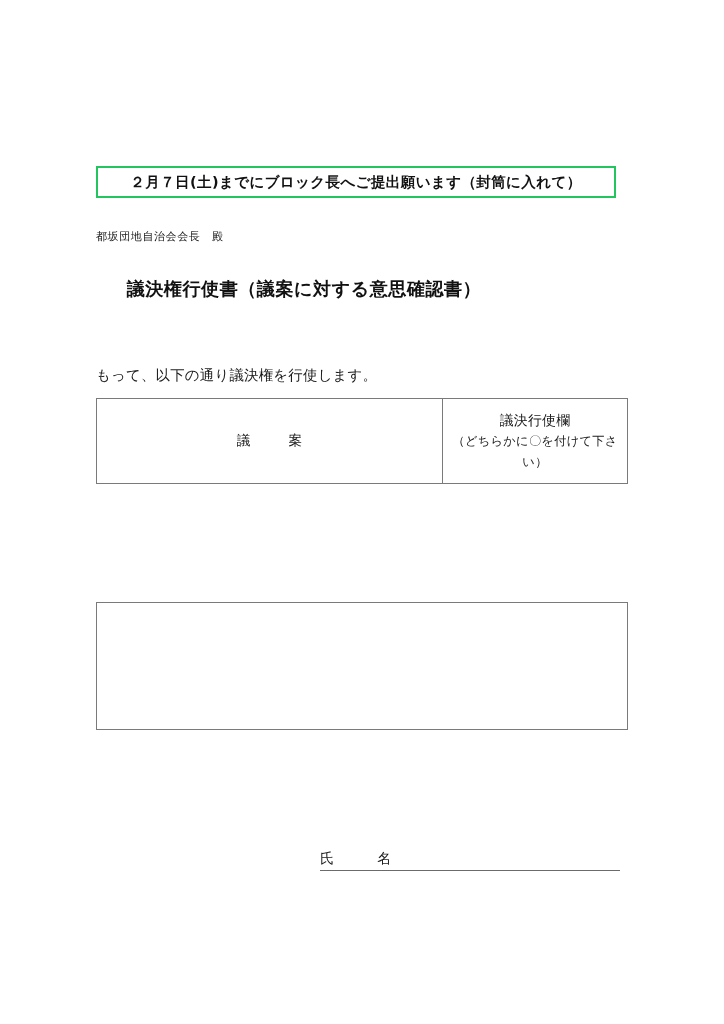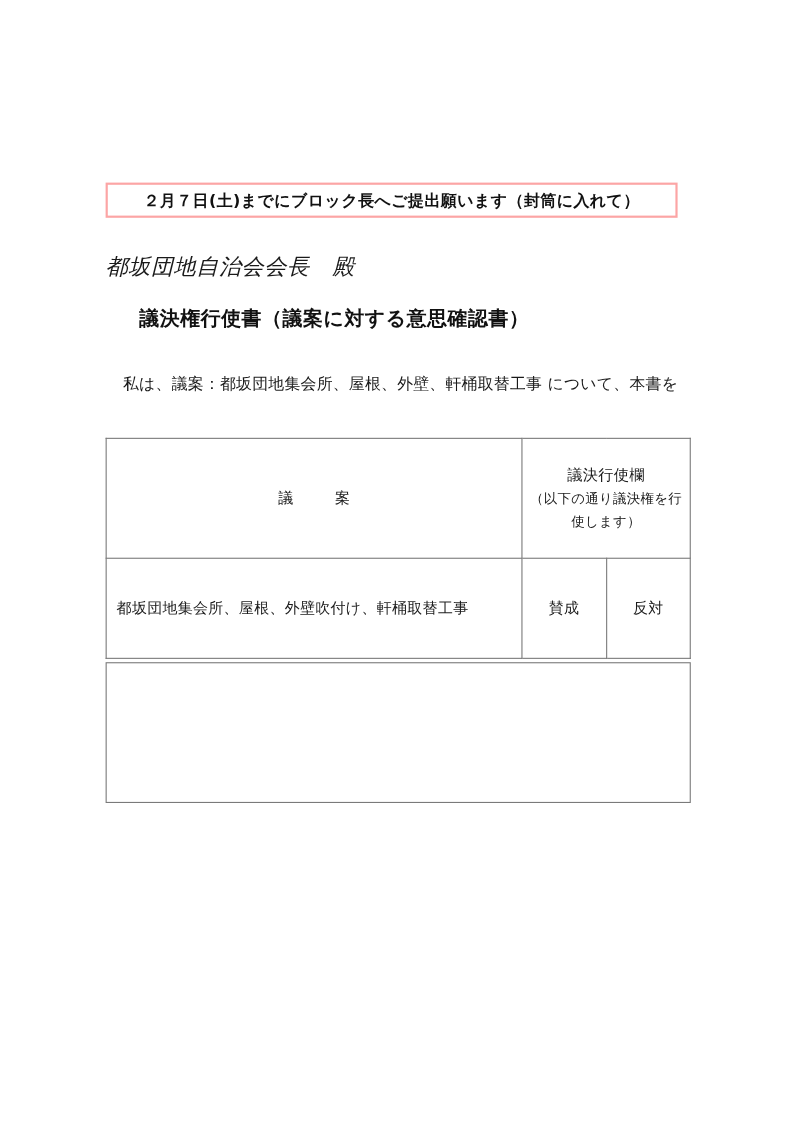--- a/index.html
+++ b/index.html
@@ -23,44 +23,43 @@
     overflow: hidden;
   }
 
   
   .notice-box {
     position: absolute;
     left: 96px;
     top: 166px;
     width: 520px;
     height: 32px;
-    border: 2px solid #fca5a5;
+    border: 2px solid #22c55e;
     box-sizing: border-box;
     display: flex;
     align-items: center;
     justify-content: center;
   }
   .notice-text {
     font-family: "DejaVu Sans", "Liberation Sans", sans-serif;
     font-weight: bold;
     font-size: 14.5px;
     letter-spacing: 0.4px;
     color: #111111;
     white-space: nowrap;
   }
 
   
   .addressee {
     position: absolute;
     left: 96px;
     top: 229px;
-    font-size: 20px;
+    font-size: 11px;
     letter-spacing: 0.6px;
     white-space: pre;
-    font-style: italic;
   }
 
   
   .doc-title {
     position: absolute;
     left: 0;
     top: 277px;
     width: 608px;
     text-align: center;
     font-family: "DejaVu Sans", "Liberation Sans", sans-serif;
@@ -90,21 +89,21 @@
     top: 398px;
     width: 532px;
     border-collapse: collapse;
     table-layout: fixed;
   }
   .vote-table td {
     border: 1px solid #7a7a7a;
     font-size: 13.6px;
     letter-spacing: 0.3px;
     vertical-align: middle;
-    padding: 16px;
+    padding: 0;
   }
   .th-agenda {
     width: 345px;
     height: 76px;
     text-align: center;
   }
   .th-agenda span { letter-spacing: 0.9em; padding-left: 0.9em; }
   .th-vote {
     height: 76px;
     text-align: center;
@@ -189,41 +188,40 @@
 
   <div class="notice-box">
     <span class="notice-text">２月７日(土)までにブロック長へご提出願います（封筒に入れて）</span>
   </div>
 
   <div class="addressee">都坂団地自治会会長　殿</div>
 
   <div class="doc-title">議決権行使書（議案に対する意思確認書）</div>
 
   <div class="body-para">
-    <span class="indent">私は、議案：都坂団地集会所、屋根、外壁、軒桶取替工事 について、本書を</span><br>
+    <br>
+    <span>もって、以下の通り議決権を行使します。</span>
   </div>
 
   <table class="vote-table">
     <tbody>
       <tr>
         <td class="th-agenda" rowspan="1">
           <span>議　案</span>
         </td>
         <td class="th-vote" colspan="2">
           <span class="vote-title">議決行使欄</span>
-          <span class="vote-sub">（以下の通り議決権を行使します）</span>
+          <span class="vote-sub">（どちらかに〇を付けて下さい）</span>
         </td>
-      </tr>
-      <tr>
-        <td class="td-agenda">都坂団地集会所、屋根、外壁吹付け、軒桶取替工事</td>
-        <td class="td-choice">賛成</td>
-        <td class="td-choice">反対</td>
       </tr>
     </tbody>
   </table>
 
   <div class="other-label">その他意見</div>
   <div class="comment-box"></div>
 
 
 
+  <div class="sig-row sig-name">
+    <span class="sig-label">氏　　　名</span>
+  </div>
 
 </div>
 
 </body></html>

